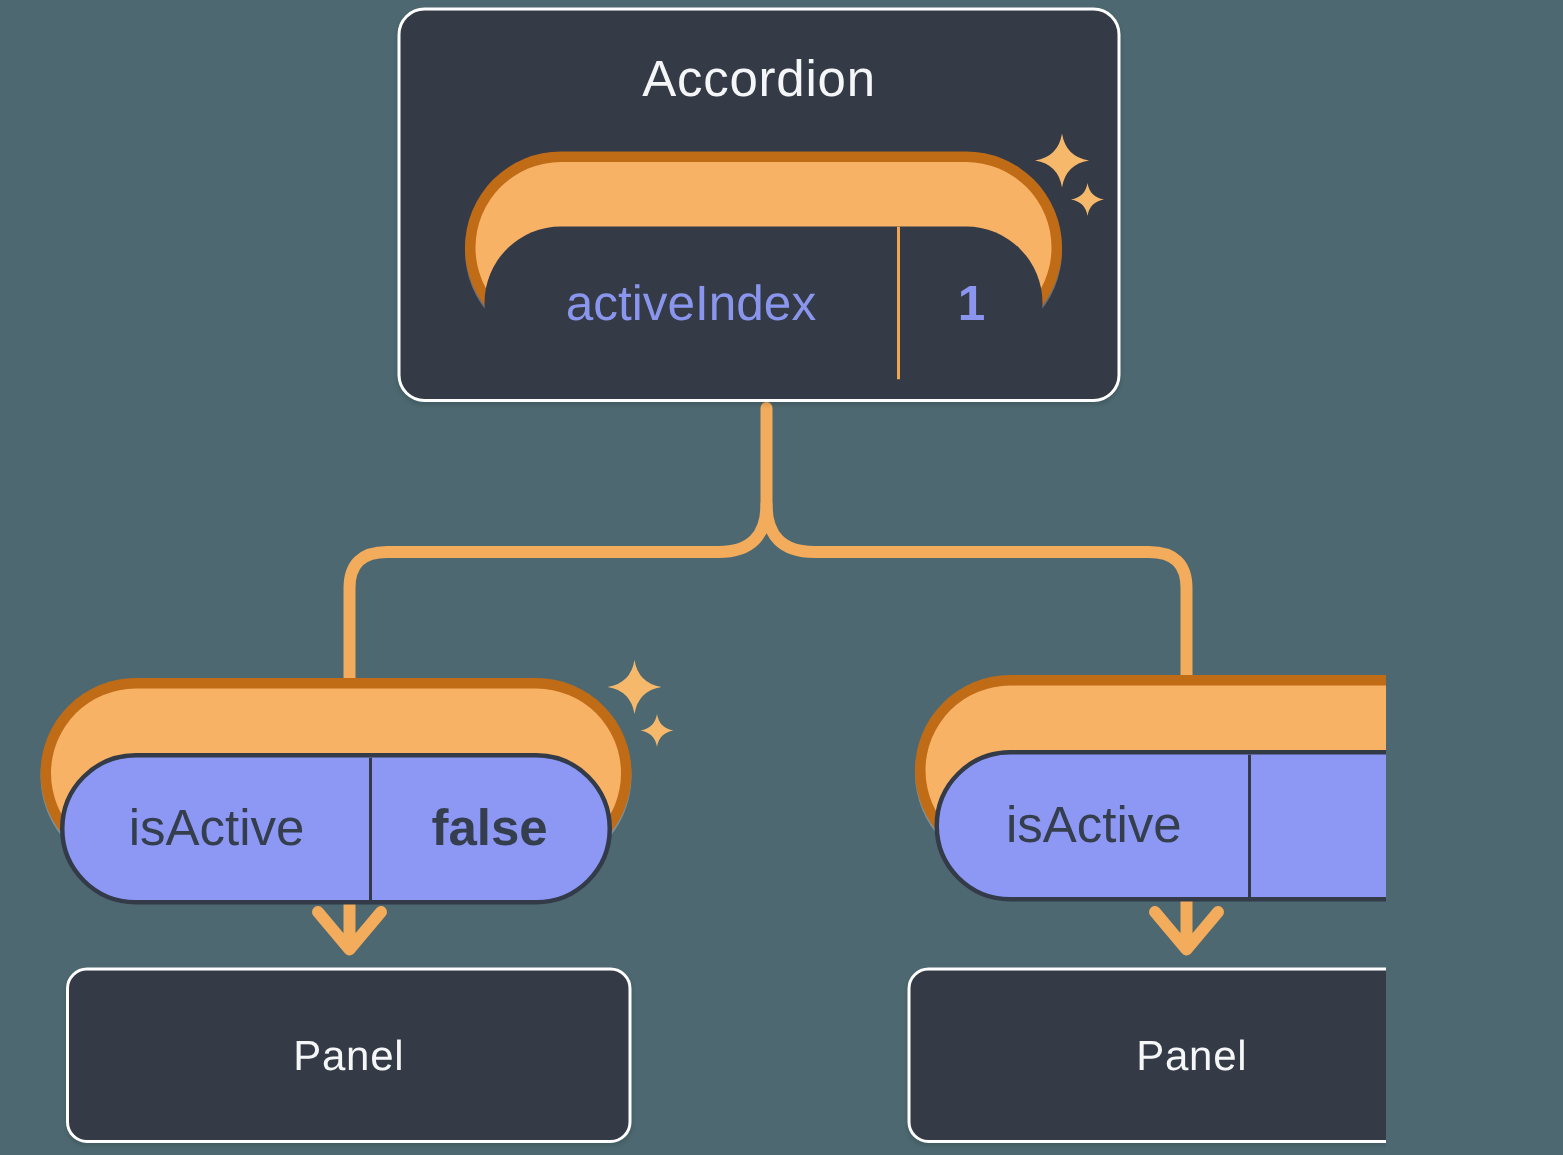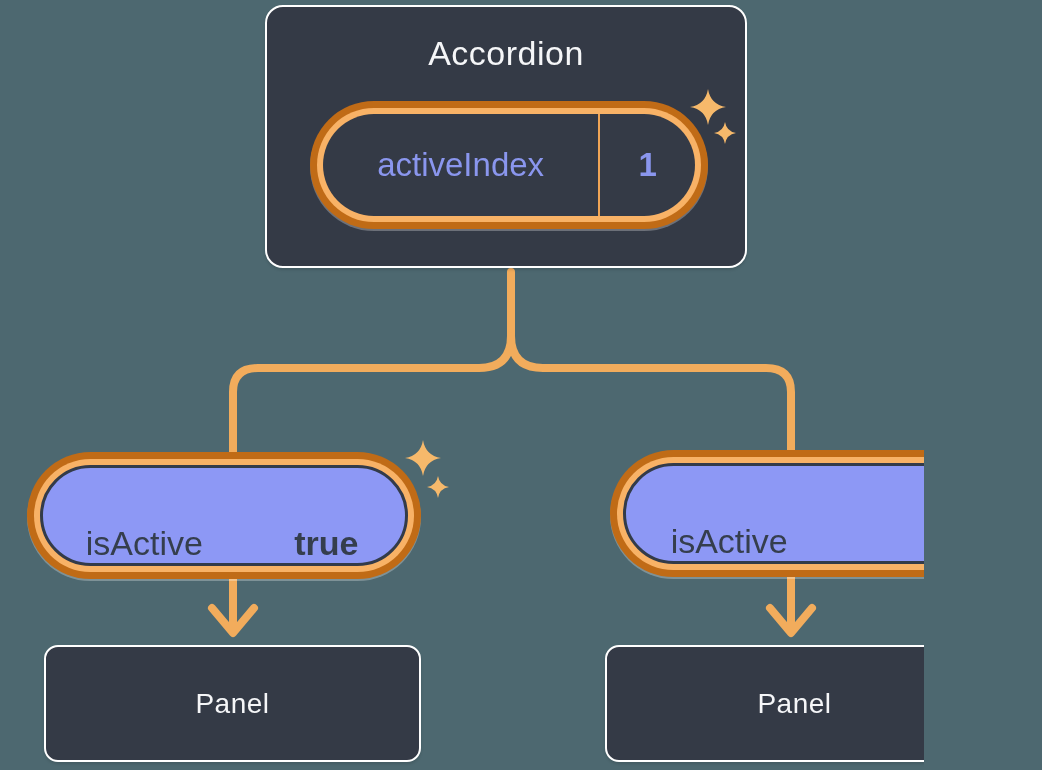--- a/index.html
+++ b/index.html
@@ -80,26 +80,26 @@
     border-radius:999px;
     background:var(--ring-inner);
     padding:6px;
   }
   .pill-core{
     width:100%;height:100%;
     border-radius:999px;
     display:flex;
     align-items:stretch;
     overflow:hidden;
+    margin-top:37px;
   }
   .core-dark{background:var(--node-bg);}
   .core-purple{
     background:var(--purple-fill);
     border:3px solid var(--purple-stroke);
-    align-items:flex-end;
   }
   .pill-cell{
     display:flex;align-items:center;justify-content:center;
     font-size:33px;
   }
   .pill-cell.value{flex:1;font-weight:700;}
   .vdivider{width:2px;flex:0 0 2px;}
   .pill-accordion{left:310px;top:101px;width:398px;height:128px;}
   .pill-accordion .pill-cell.key{flex:0 0 74%;color:var(--text-periwinkle);}
   .pill-accordion .pill-cell.value{color:var(--text-periwinkle);}
@@ -137,21 +137,21 @@
         <div class="pill-cell value">1</div>
       </div>
     </div>
   </div>
 
   <div class="pill pill-child pill-left">
     <div class="pill-mid">
       <div class="pill-core core-purple">
         <div class="pill-cell key">isActive</div>
         <div class="vdivider"></div>
-        <div class="pill-cell value">true</div>
+        <div class="pill-cell value">false</div>
       </div>
     </div>
   </div>
 
   <div class="pill pill-child pill-right">
     <div class="pill-mid">
       <div class="pill-core core-purple">
         <div class="pill-cell key">isActive</div>
         <div class="vdivider"></div>
       </div>

